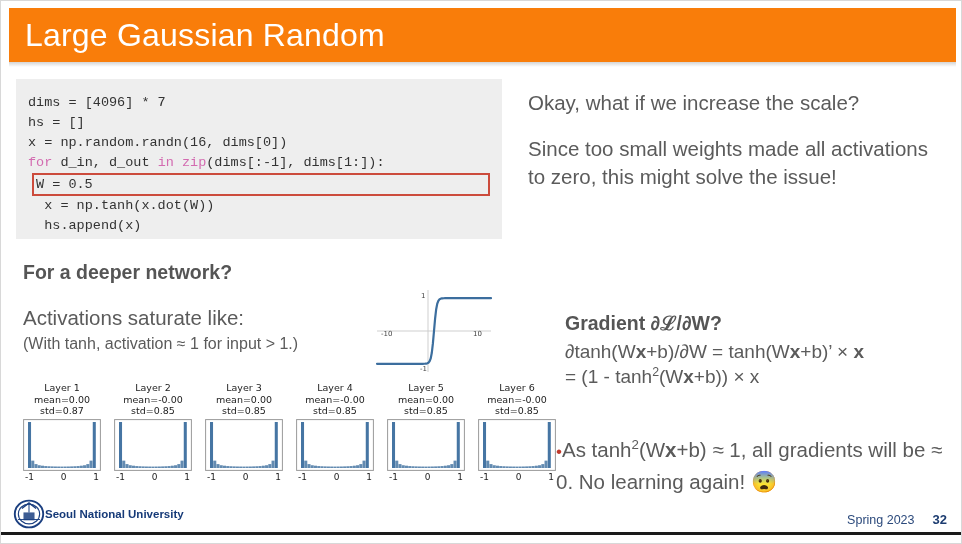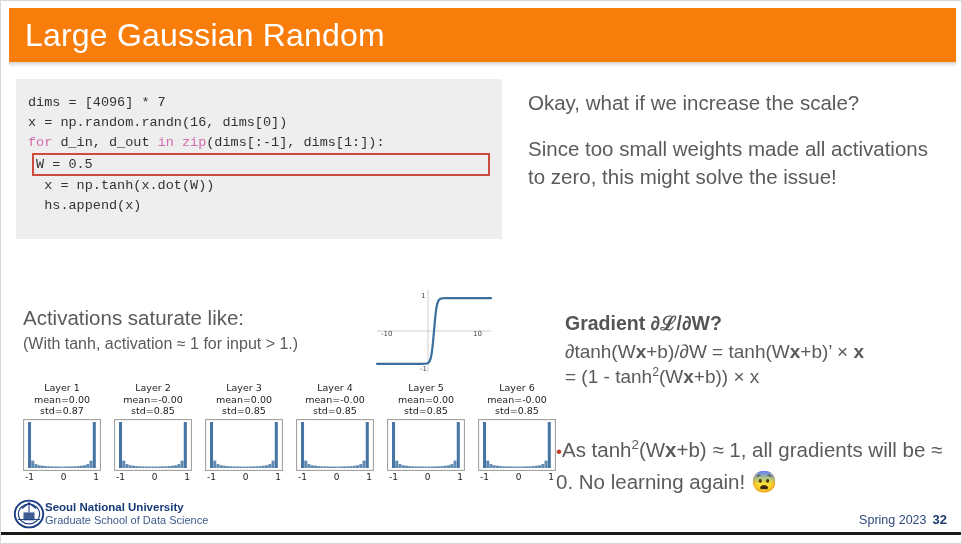--- a/index.html
+++ b/index.html
@@ -230,52 +230,54 @@
     font-size: 11px;
     color: #3c5a8c;
     display: block;
   }
   #footer-right {
     position: absolute;
     right: 14px;
     bottom: 16px;
     display: flex;
     align-items: baseline;
-    gap: 6px;
+    gap: 18px;
   }
   #term-label { font-size: 12.5px; color: #2c4a7c; }
   #page-number { font-size: 13px; font-weight: bold; color: #1c3c70; }
 </style>
 </head>
 <body>
 
 <div id="slide">
 
   <div id="title-banner">
     <span id="page-title">Large Gaussian Random</span>
     <div class="shadow-strip"></div>
   </div>
 
   <div id="code-block">
     <div class="code-line">dims = [4096] * 7</div>
+    <div class="code-line">hs = []</div>
     <div class="code-line">x = np.random.randn(16, dims[0])</div>
     <div class="code-line"><span class="kw">for</span><span> d_in, d_out </span><span class="kw">in</span><span class="kw"> zip</span><span>(dims[:-1], dims[1:]):</span></div>
     <div id="code-highlight-row">
       <span class="code-line">W = </span>
         <span class="code-line num">0.5</span>
     </div>
     <div class="code-line">  x = np.tanh(x.dot(W))</div>
     <div class="code-line">  hs.append(x)</div>
   </div>
 
   <div id="intro-text">
     <p>Okay, what if we increase the scale?</p>
     <p>Since too small weights made all activations to zero, this might solve the issue!</p>
   </div>
 
+  <div id="deeper-heading">For a deeper network?</div>
   <div id="activations-line">Activations saturate like:</div>
   <div id="activations-note">(With tanh, activation ≈ 1 for input &gt; 1.)</div>
 
   <div id="tanh-plot">
     <svg viewBox="0 0 122 90" width="122" height="90">
       <line x1="4" y1="47" x2="118" y2="47" stroke="#c9c9c9" stroke-width="0.9"></line>
       <line x1="55" y1="6" x2="55" y2="88" stroke="#c9c9c9" stroke-width="0.9"></line>
       <path id="tanh-path" fill="none" stroke="#3c6e9e" stroke-width="2.2" stroke-linecap="round" d="M4.00 79.80 L5.10 79.80 L6.19 79.80 L7.29 79.80 L8.38 79.80 L9.48 79.80 L10.58 79.80 L11.67 79.80 L12.77 79.80 L13.87 79.80 L14.96 79.80 L16.06 79.80 L17.15 79.80 L18.25 79.80 L19.35 79.80 L20.44 79.80 L21.54 79.80 L22.63 79.80 L23.73 79.80 L24.83 79.80 L25.92 79.80 L27.02 79.80 L28.12 79.80 L29.21 79.80 L30.31 79.80 L31.40 79.80 L32.50 79.80 L33.60 79.80 L34.69 79.80 L35.79 79.80 L36.88 79.80 L37.98 79.80 L39.08 79.80 L40.17 79.80 L41.27 79.80 L42.37 79.80 L43.46 79.80 L44.56 79.80 L45.65 79.80 L46.75 79.80 L47.85 79.80 L48.94 79.79 L50.04 79.78 L51.13 79.75 L52.23 79.69 L53.33 79.56 L54.42 79.26 L55.52 78.62 L56.62 77.23 L57.71 74.34 L58.81 68.78 L59.90 59.46 L61.00 47.00 L62.10 34.54 L63.19 25.22 L64.29 19.66 L65.38 16.77 L66.48 15.38 L67.58 14.74 L68.67 14.44 L69.77 14.31 L70.87 14.25 L71.96 14.22 L73.06 14.21 L74.15 14.20 L75.25 14.20 L76.35 14.20 L77.44 14.20 L78.54 14.20 L79.63 14.20 L80.73 14.20 L81.83 14.20 L82.92 14.20 L84.02 14.20 L85.12 14.20 L86.21 14.20 L87.31 14.20 L88.40 14.20 L89.50 14.20 L90.60 14.20 L91.69 14.20 L92.79 14.20 L93.88 14.20 L94.98 14.20 L96.08 14.20 L97.17 14.20 L98.27 14.20 L99.37 14.20 L100.46 14.20 L101.56 14.20 L102.65 14.20 L103.75 14.20 L104.85 14.20 L105.94 14.20 L107.04 14.20 L108.13 14.20 L109.23 14.20 L110.33 14.20 L111.42 14.20 L112.52 14.20 L113.62 14.20 L114.71 14.20 L115.81 14.20 L116.90 14.20 L118.00 14.20"></path>
       <text x="8" y="52" font-size="7" font-family="DejaVu Sans, sans-serif" fill="#444">-10</text>
       <text x="100" y="52" font-size="7" font-family="DejaVu Sans, sans-serif" fill="#444">10</text>
@@ -501,21 +503,20 @@
     <svg id="snu-logo" viewBox="0 0 40 38">
       <ellipse cx="20" cy="19" rx="18" ry="17" fill="none" stroke="#1b3f80" stroke-width="2.4"></ellipse>
       <ellipse cx="20" cy="19" rx="13.5" ry="12.5" fill="none" stroke="#1b3f80" stroke-width="1.4"></ellipse>
       <path d="M11 12 L20 5 L29 12" fill="none" stroke="#1b3f80" stroke-width="1.8"></path>
       <rect x="13" y="17" width="14" height="10" fill="#1b3f80" opacity="0.85"></rect>
       <line x1="20" y1="5" x2="20" y2="17" stroke="#1b3f80" stroke-width="1.3"></line>
       <line x1="6" y1="26" x2="34" y2="26" stroke="#1b3f80" stroke-width="1.2"></line>
     </svg>
     <div class="brand-lines">
       <span id="brand-name">Seoul National University</span>
-      <span id="brand-sub">Graduate School of Data Science</span>
     </div>
   </div>
 
   <div id="footer-right">
     <span id="term-label">Spring 2023</span>
     <span id="page-number">32</span>
   </div>
 
   <div id="footer-rule"></div>
 </div>

